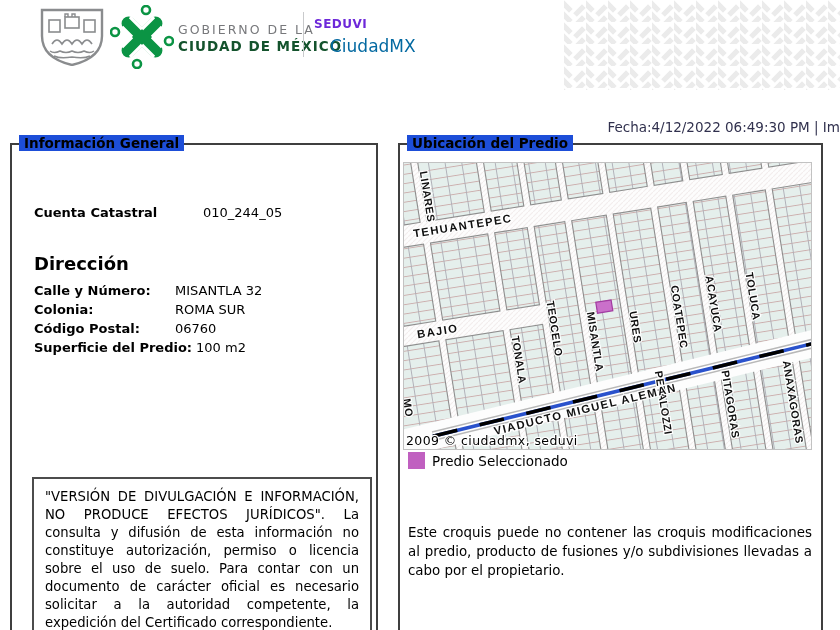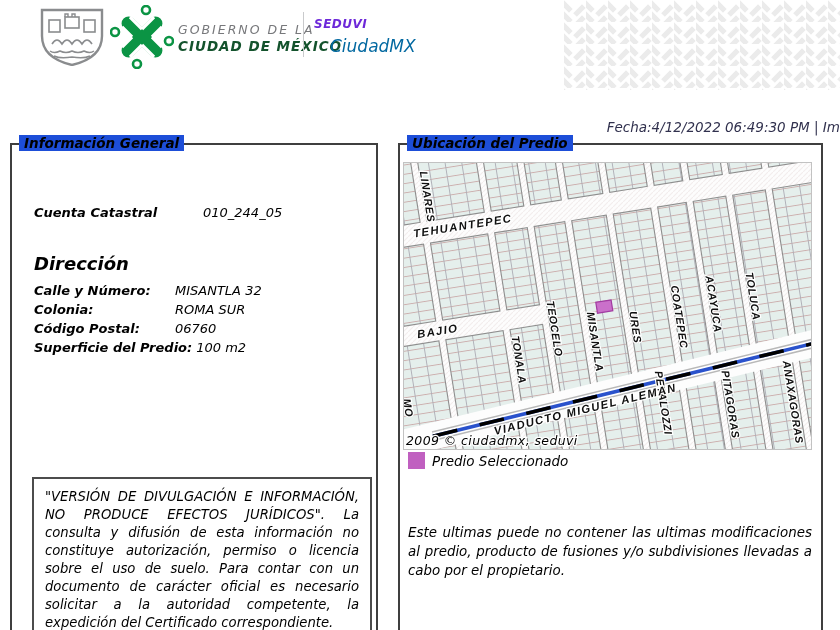--- a/index.html
+++ b/index.html
@@ -1,17 +1,17 @@
 <!DOCTYPE html>
 <html><head>
 <meta charset="utf-8">
 <style>
   html,body{margin:0;padding:0;background:#fff;}
   .page{position:relative;width:840px;height:630px;background:#fff;overflow:hidden;
-        font-family:"DejaVu Sans", sans-serif;color:#000;font-style:italic;}
+        font-family:"DejaVu Sans", sans-serif;color:#000;}
   
   .shield{position:absolute;left:38px;top:8px;}
   .cdmx-logo{position:absolute;left:110px;top:5px;}
   .gob-text{position:absolute;left:178px;top:21px;line-height:17px;}
   .gob-line1{font-size:12.5px;letter-spacing:2px;color:#77787b;}
   .gob-line2{font-size:13.5px;letter-spacing:1px;color:#14532d;font-weight:bold;}
   .header-divider{position:absolute;left:303px;top:12px;width:1px;height:45px;background:#c9cacc;}
   .seduvi{position:absolute;left:314px;top:17px;font-size:12px;font-weight:bold;color:#6d28d9;letter-spacing:.5px;}
   .ciudadmx{position:absolute;left:314px;top:36px;font-size:17px;color:#0369a1;margin-left:16px;}
   .herringbone{position:absolute;right:0;top:0;}
@@ -203,16 +203,16 @@
         <text class="mlabel" transform="translate(-12 204) rotate(90)">MO</text>
       </g>
       <text class="mlabel mlabel-big" transform="translate(92 273) rotate(-13.6)">VIADUCTO MIGUEL ALEMAN</text>
       <text class="mcopy" x="3" y="283">2009 © ciudadmx, seduvi</text>
 
       <rect x="0.5" y="0.5" width="408" height="287" fill="none" stroke="#c2c2c2" stroke-width="1"></rect>
     </svg>
 
     <div class="legend-swatch" style="background: rgb(192, 96, 192);"></div>
     <div class="legend-label">Predio Seleccionado</div>
-    <div class="map-note">Este ultimas puede no contener las ultimas modificaciones al predio, producto de fusiones y/o subdivisiones llevadas a cabo por el propietario.</div>
+    <div class="map-note">Este croquis puede no contener las croquis modificaciones al predio, producto de fusiones y/o subdivisiones llevadas a cabo por el propietario.</div>
   </div>
 
 </div>
 
 </body></html>

